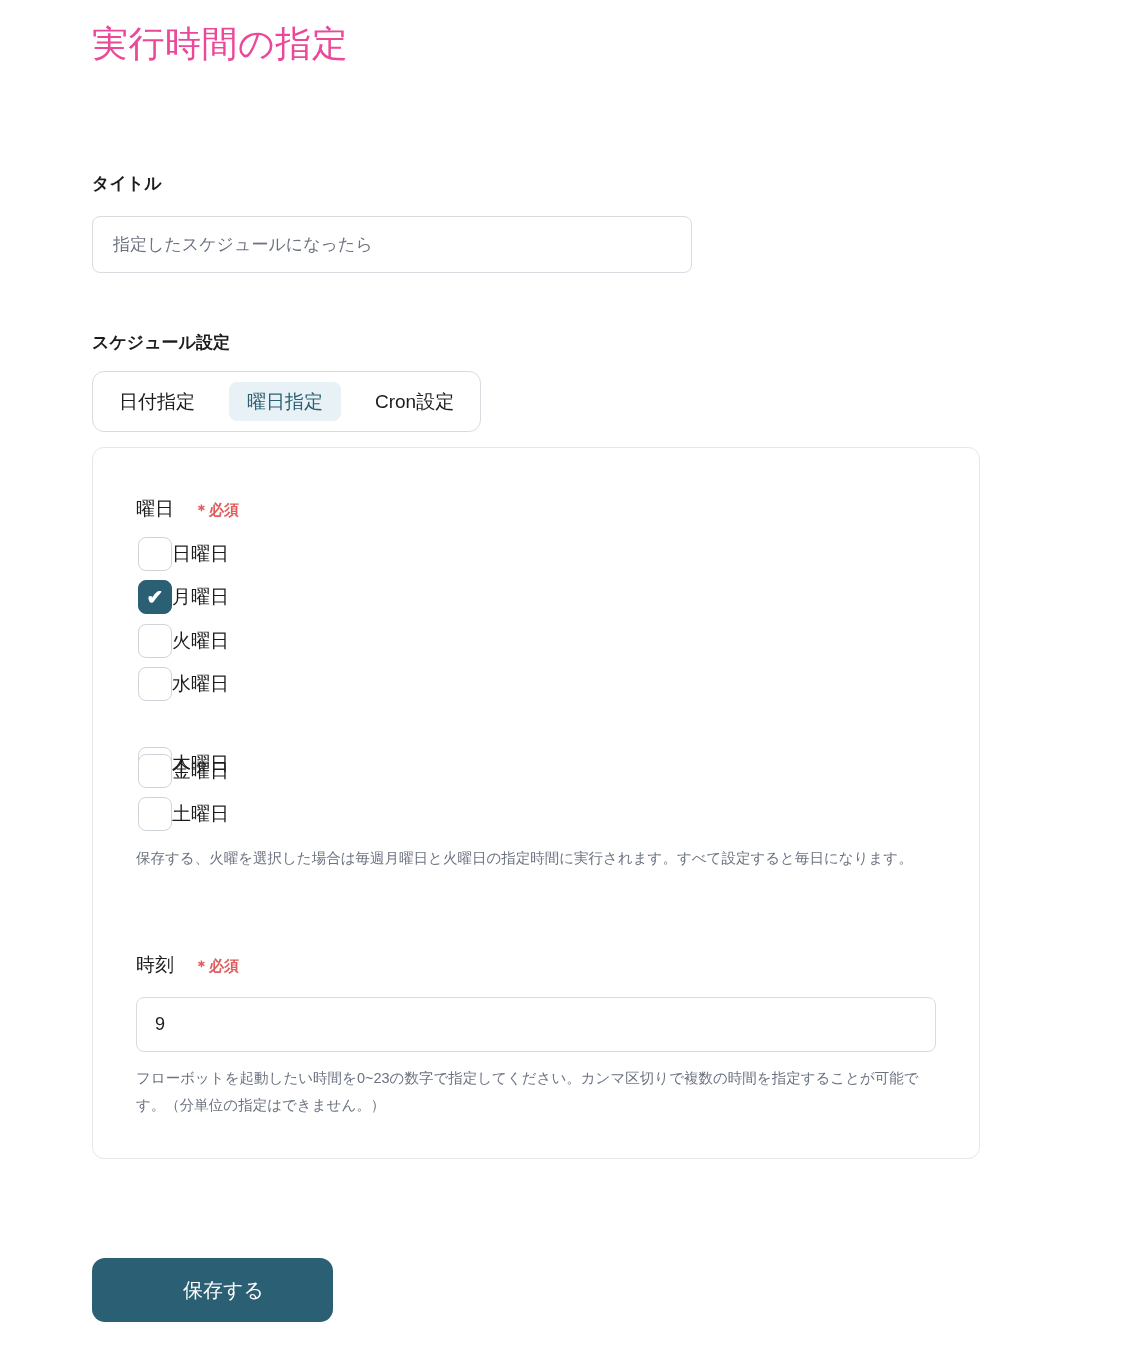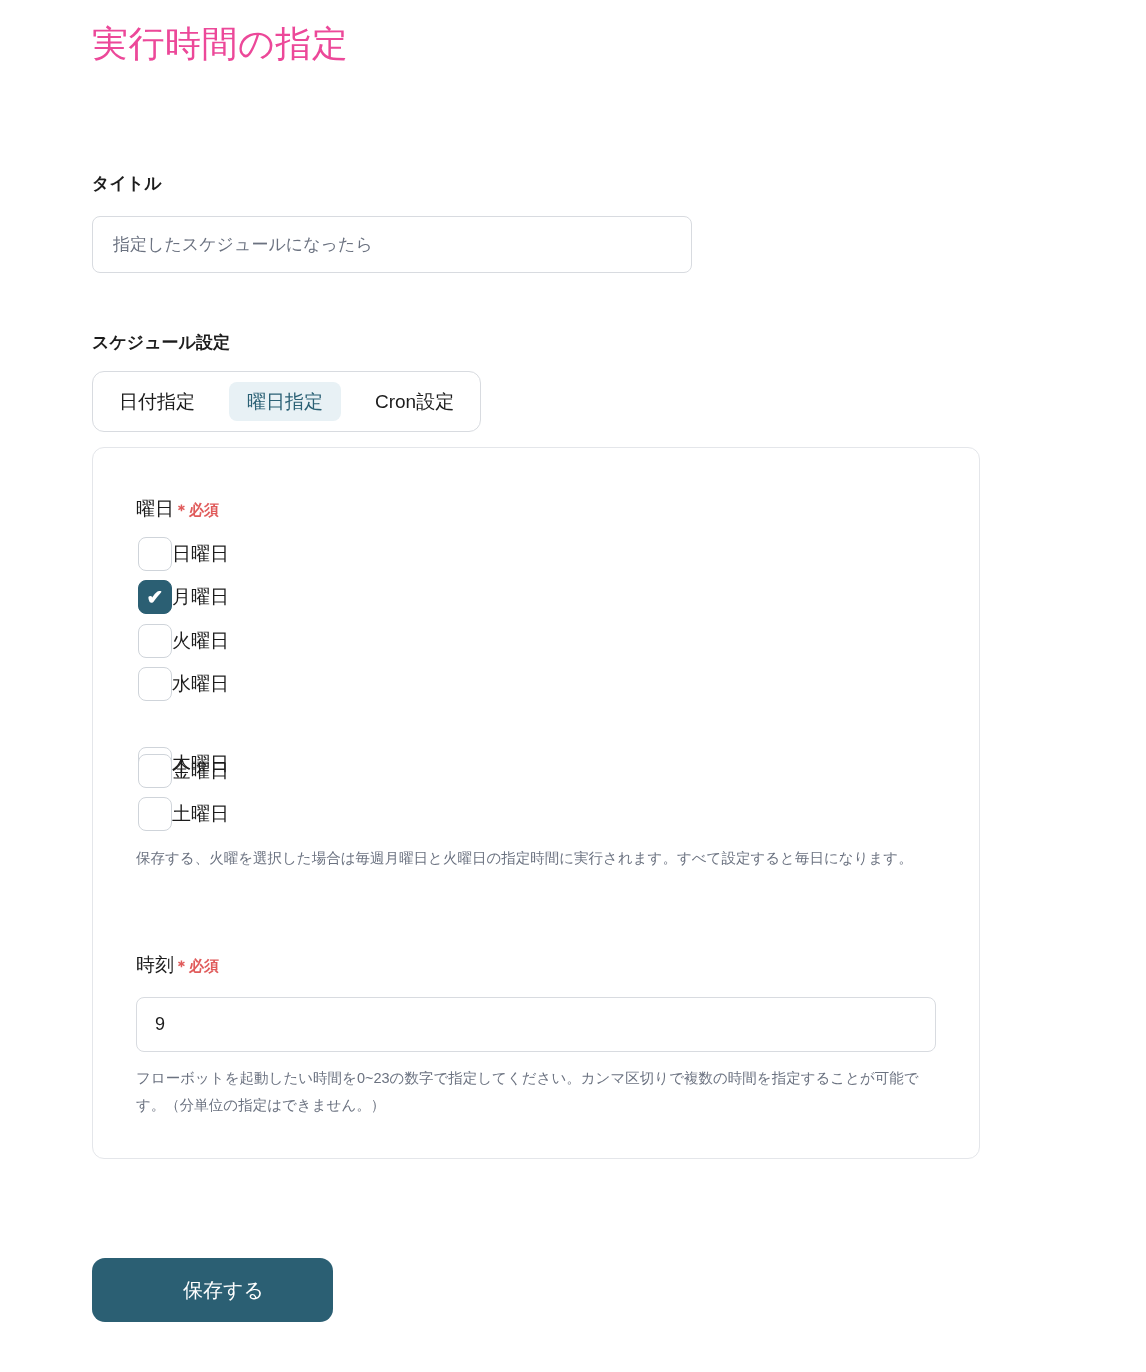--- a/index.html
+++ b/index.html
@@ -100,21 +100,21 @@
     height: 712px;
     border: 1px solid #e4e6ea;
     border-radius: 12px;
     background: #ffffff;
   }
 
   .group-head {
     position: absolute;
     display: flex;
     align-items: baseline;
-    gap: 0;
+    gap: 20px;
   }
   .group-head .g-label {
     font-size: 19px;
     color: #1c1c1c;
   }
   .group-head .g-required {
     font-size: 15px;
     color: #e05b5b;
     font-weight: bold;
   }

